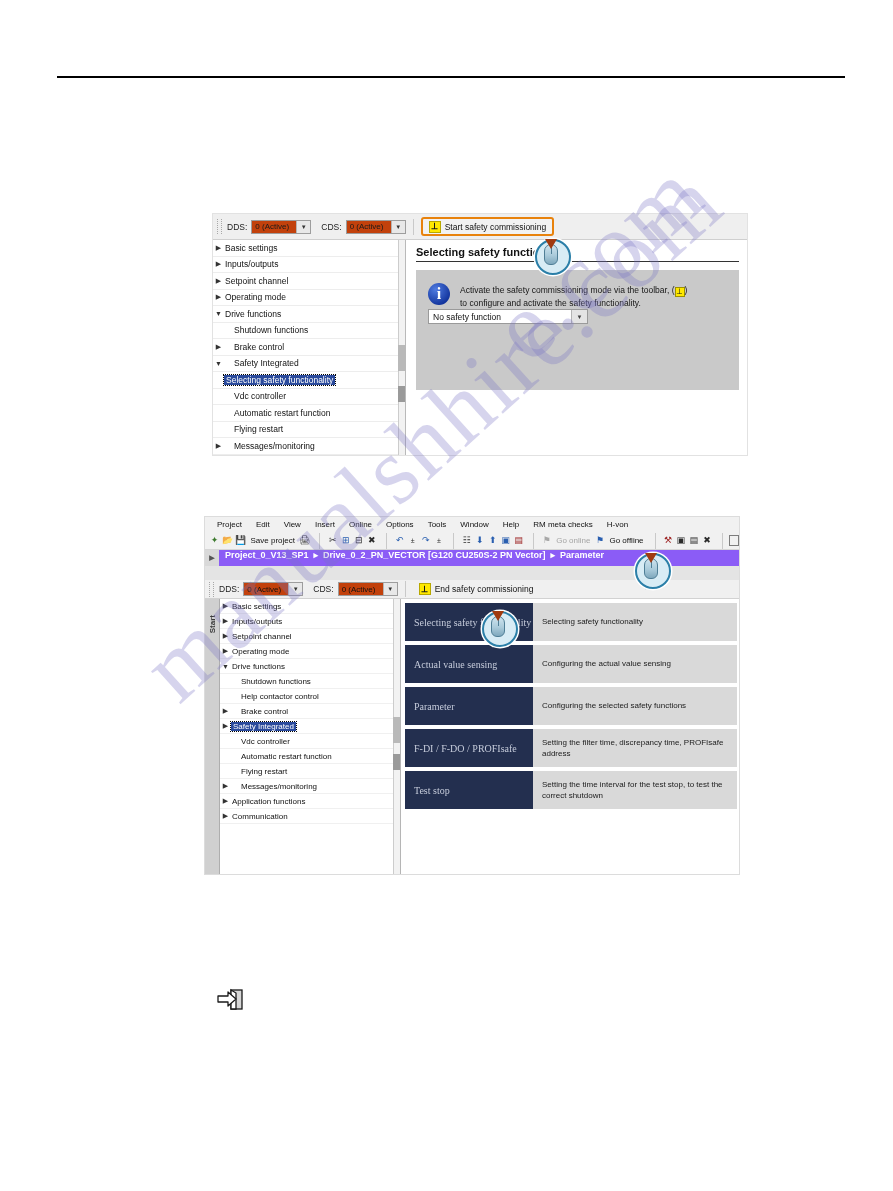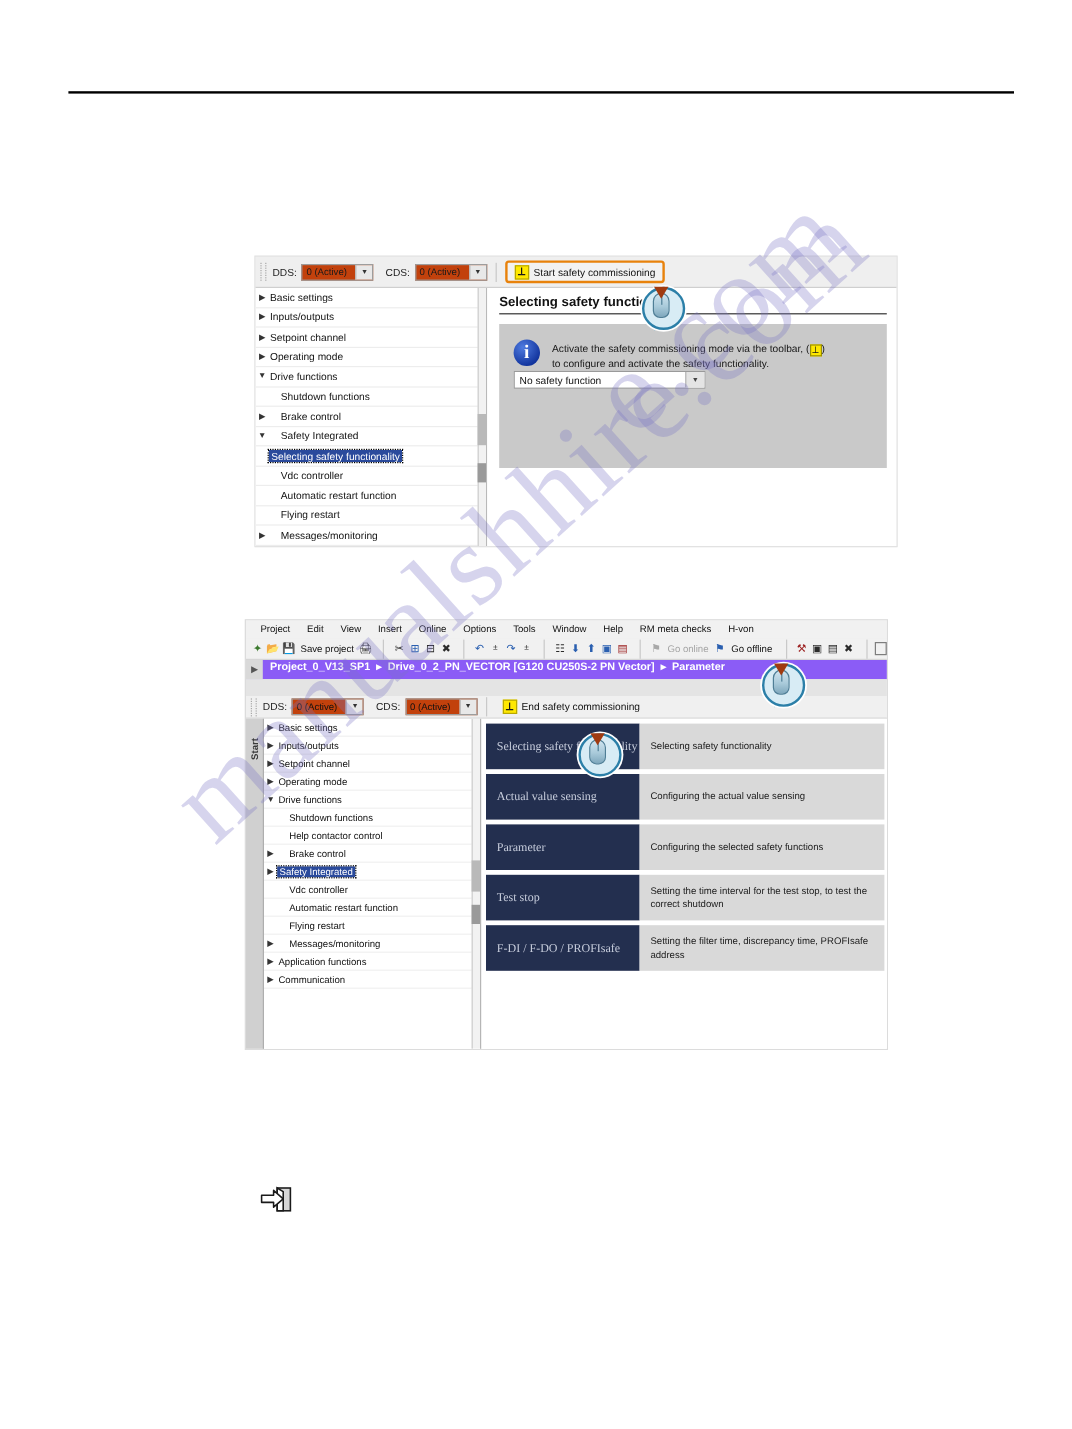--- a/index.html
+++ b/index.html
@@ -534,26 +534,26 @@
         </div>
         <div class="card">
           <div class="card-head">Actual value sensing</div>
           <div class="card-desc">Configuring the actual value sensing</div>
         </div>
         <div class="card">
           <div class="card-head">Parameter</div>
           <div class="card-desc">Configuring the selected safety functions</div>
         </div>
         <div class="card">
+          <div class="card-head">F-DI / F-DO / PROFIsafe</div>
+          <div class="card-desc">Setting the filter time, discrepancy time, PROFIsafe address</div>
+        </div>
+        <div class="card">
           <div class="card-head">Test stop</div>
           <div class="card-desc">Setting the time interval for the test stop, to test the correct shutdown</div>
-        </div>
-        <div class="card">
-          <div class="card-head">F-DI / F-DO / PROFIsafe</div>
-          <div class="card-desc">Setting the filter time, discrepancy time, PROFIsafe address</div>
         </div>
       </div>
   </div>
 
   <div class="click" style="left:428px;top:32px;">
     <div class="tail"></div>
       <div class="ring"></div>
       <div class="mouse"></div>
       <div class="tri"></div>
   </div>

